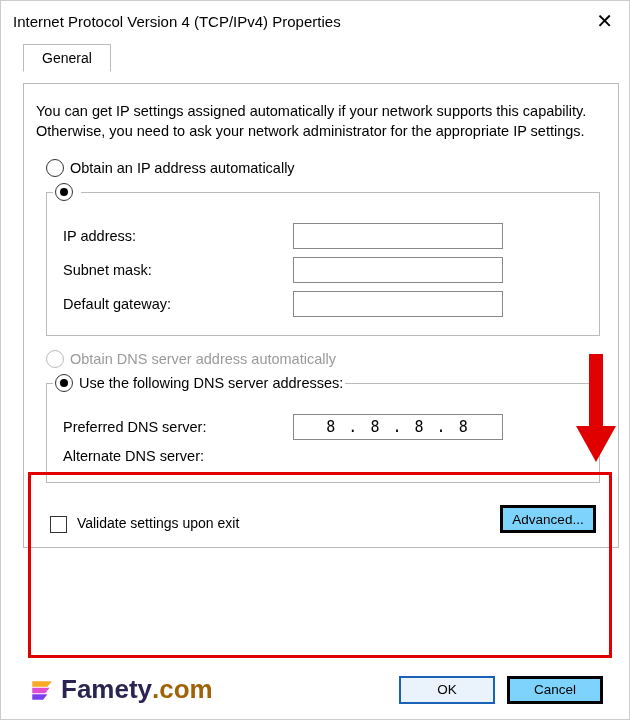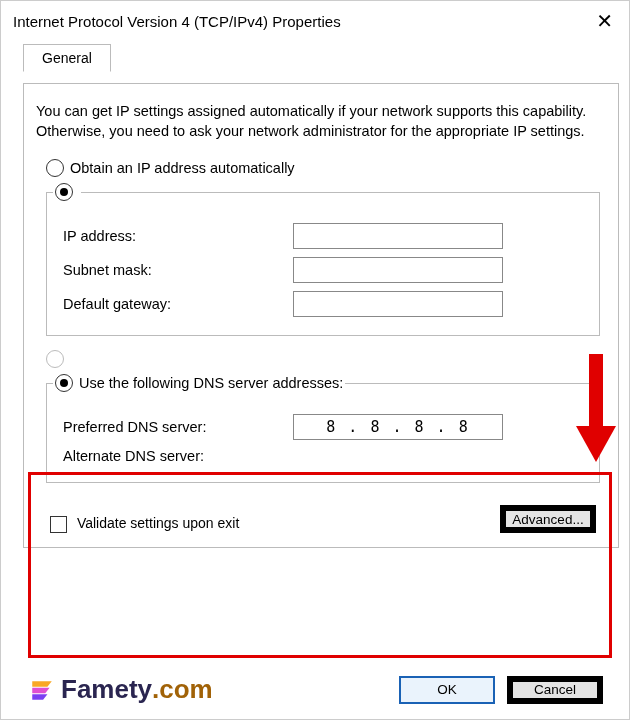--- a/index.html
+++ b/index.html
@@ -19,21 +19,21 @@
   fieldset.group{border:1px solid #bbb;margin:0 6px 14px 14px;padding:14px 10px 10px 10px}
   fieldset.group>legend{padding:0 2px;margin-left:-4px}
   fieldset.group>legend .radio-row{margin:0}
   .field-row{display:flex;align-items:center;justify-content:flex-start;margin:8px 0}
   .field-row .lbl{width:230px;font-size:14.5px;padding-left:6px}
   .ipbox{width:210px;height:26px;border:1px solid #888;background:#fff;box-sizing:border-box;display:flex;align-items:center;justify-content:center;font-family:Consolas,monospace;letter-spacing:2px;font-size:15px}
   .highlight-box{position:absolute;border:3px solid #e00000;left:4px;right:6px;pointer-events:none}
   .arrow{position:absolute;pointer-events:none}
   .bottom-row{display:flex;align-items:flex-end;justify-content:space-between;margin:22px 10px 0 18px}
   .chk{width:15px;height:15px;border:1.5px solid #333;display:inline-block;margin-right:6px;vertical-align:middle;background:#fff}
-  .btn{min-width:96px;height:28px;border:6px solid #000000;background:#e5e5e5;font-size:13.5px;display:inline-flex;align-items:center;justify-content:center;box-sizing:border-box;cursor:default}
+  .btn{min-width:96px;height:28px;border:3px solid #000000;background:#7dd3fc;font-size:13.5px;display:inline-flex;align-items:center;justify-content:center;box-sizing:border-box;cursor:default}
   .btn.primary{border:2px solid #1a62b5;background:#eaf3fc}
   .footer{position:absolute;left:0;right:12px;bottom:0;display:flex;align-items:center;justify-content:space-between;padding:12px 14px 14px 28px}
   .brand{display:flex;align-items:center;font-weight:700;font-size:26px;color:#2a2550}
   .brand .mark{display:inline-block;width:26px;height:26px;margin-right:6px}
   .brand .dim{color:#a16207;font-weight:700}
   .footer .btns{display:flex;gap:12px}
 </style>
 </head>
 <body>
 
@@ -74,20 +74,21 @@
         <span class="ipbox"></span>
       </div>
       <div class="field-row">
         <span class="lbl">Default gateway:</span>
         <span class="ipbox"></span>
       </div>
     </fieldset>
 
     <div class="radio-row disabled">
       <span class="radio disabled"></span>
+      <span>Obtain DNS server address automatically</span>
     </div>
 
     <fieldset class="group">
       <legend>
         <span class="radio-row">
           <span class="radio">
               <span class="dot"></span>
             </span>
           <span>Use the following DNS server addresses:</span>
         </span>

